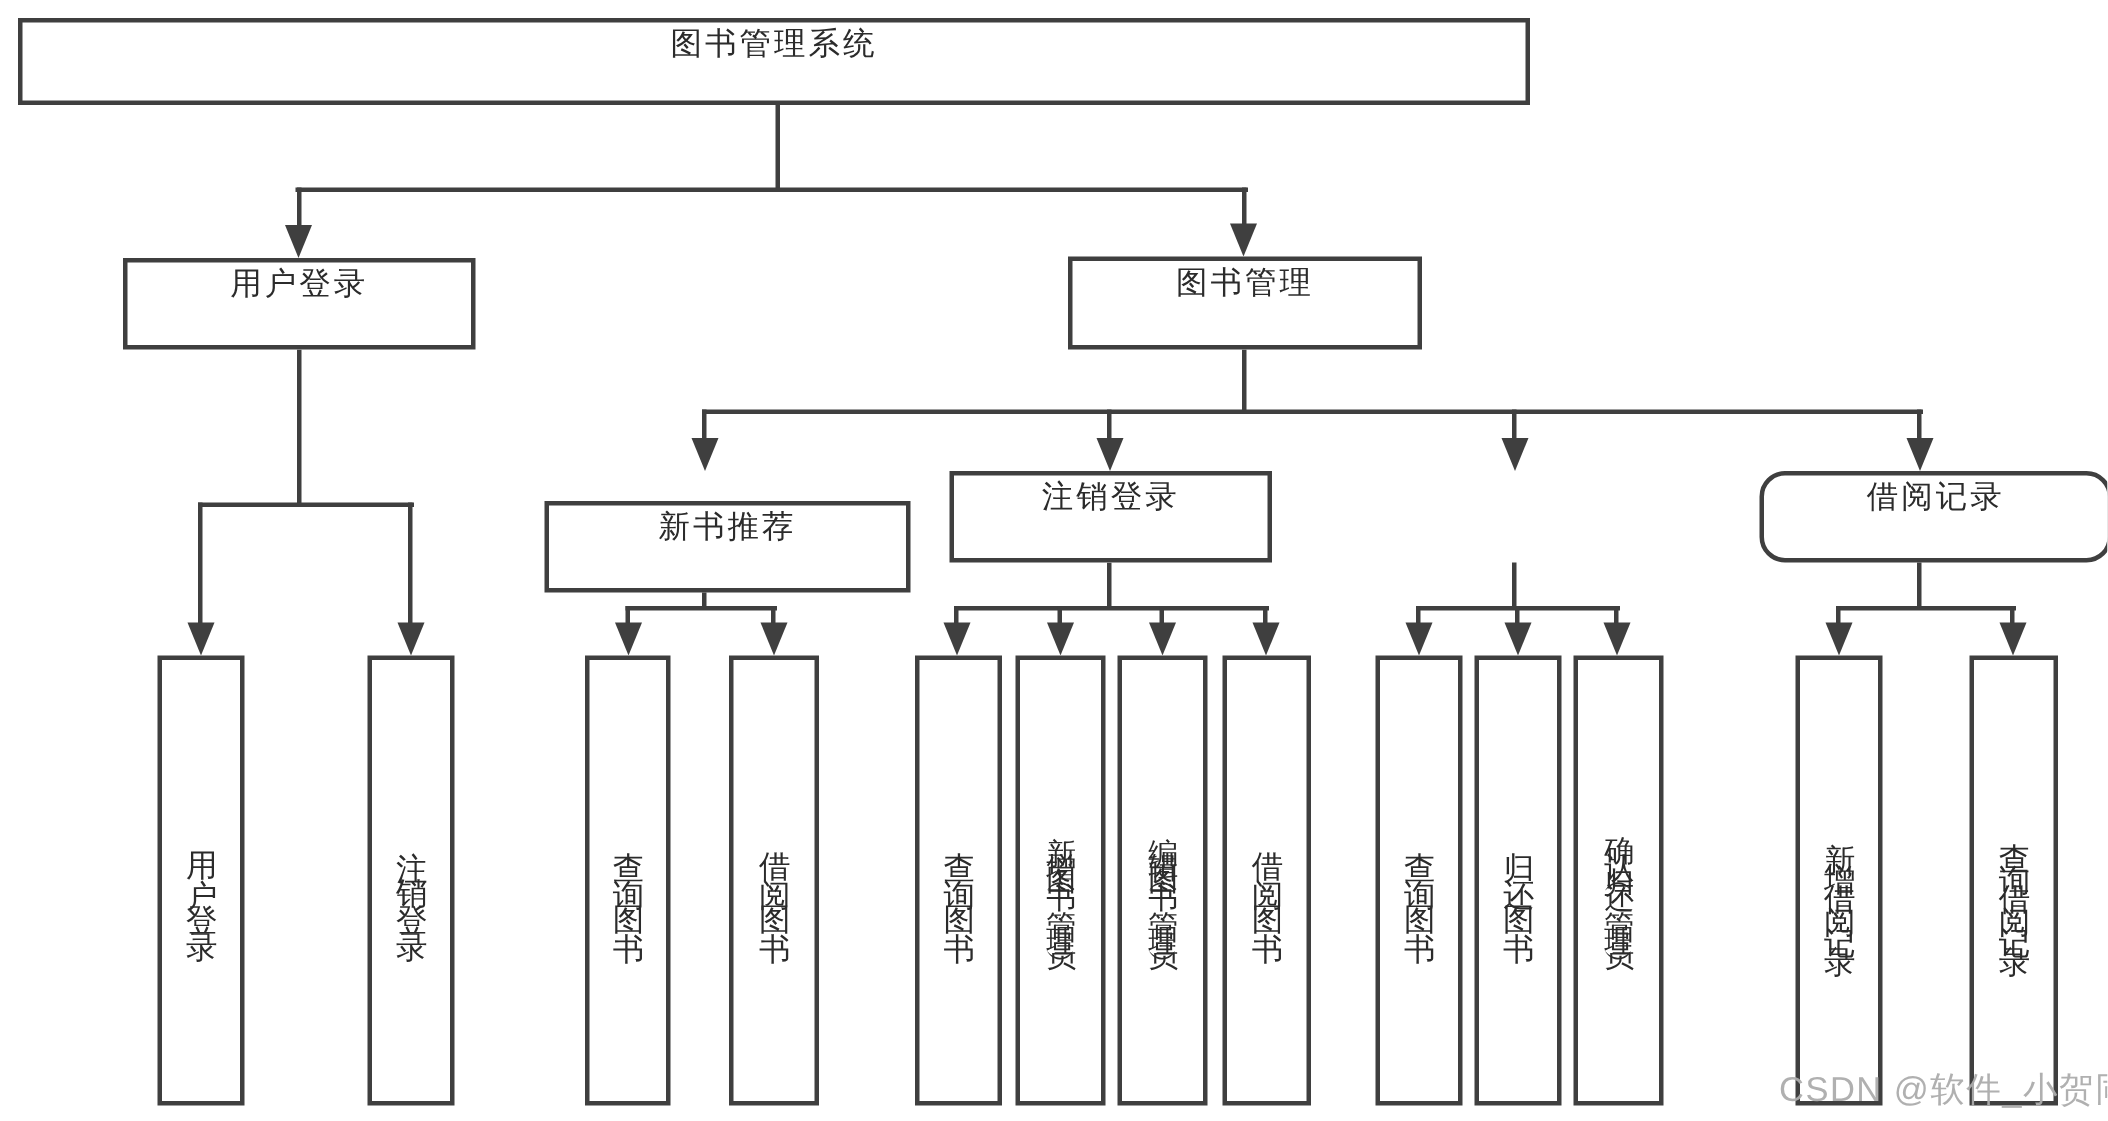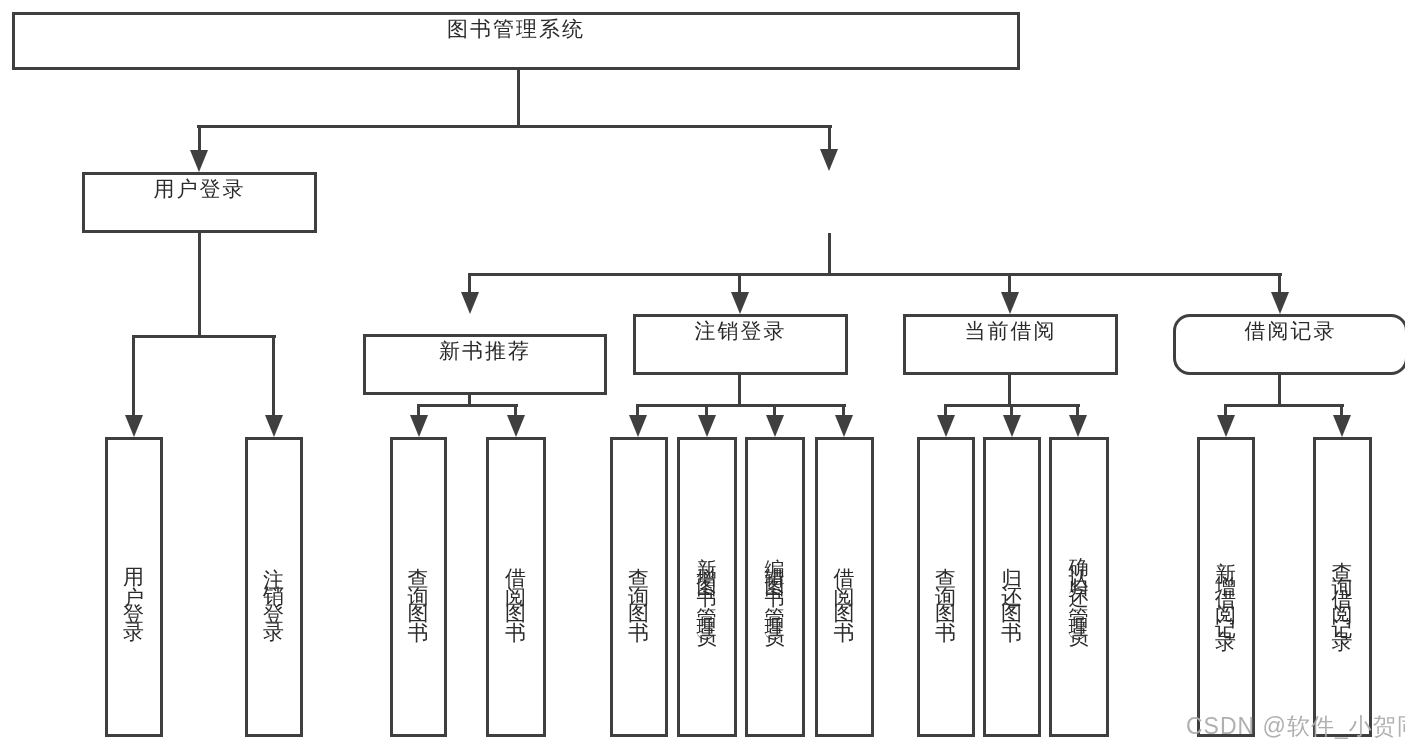--- a/index.html
+++ b/index.html
@@ -41,32 +41,32 @@
 <div id="stage">
 
   <div class="box" style="left:12px;top:12px;width:1008px;height:58px;">
     <span>图书管理系统</span>
   </div>
 
   <div class="box" style="left:82px;top:172px;width:235px;height:61px;">
     <span>用户登录</span>
   </div>
 
+  <div class="box" style="left:712px;top:171px;width:236px;height:62px;">
+    <span>图书管理</span>
+  </div>
 
   <div class="box" style="left:363px;top:314px;width:244px;height:61px;margin-top:20px;">
     <span>新书推荐</span>
   </div>
 
   <div class="box" style="left:633px;top:314px;width:215px;height:61px;">
     <span>注销登录</span>
   </div>
 
-  <div class="box" style="left:903px;top:314px;width:215px;height:61px;">
-    <span>当前借阅</span>
-  </div>
 
   <div class="box" style="left:1173px;top:314px;width:235px;height:61px;border-radius:17px;">
     <span>借阅记录</span>
   </div>
 
   <div class="vbox" style="left:105px;width:58px;">
     <span class="vtext sp4">用户登录</span>
   </div>
   <div class="vbox" style="left:245px;width:58px;">
     <span class="vtext sp4">注销登录</span>

